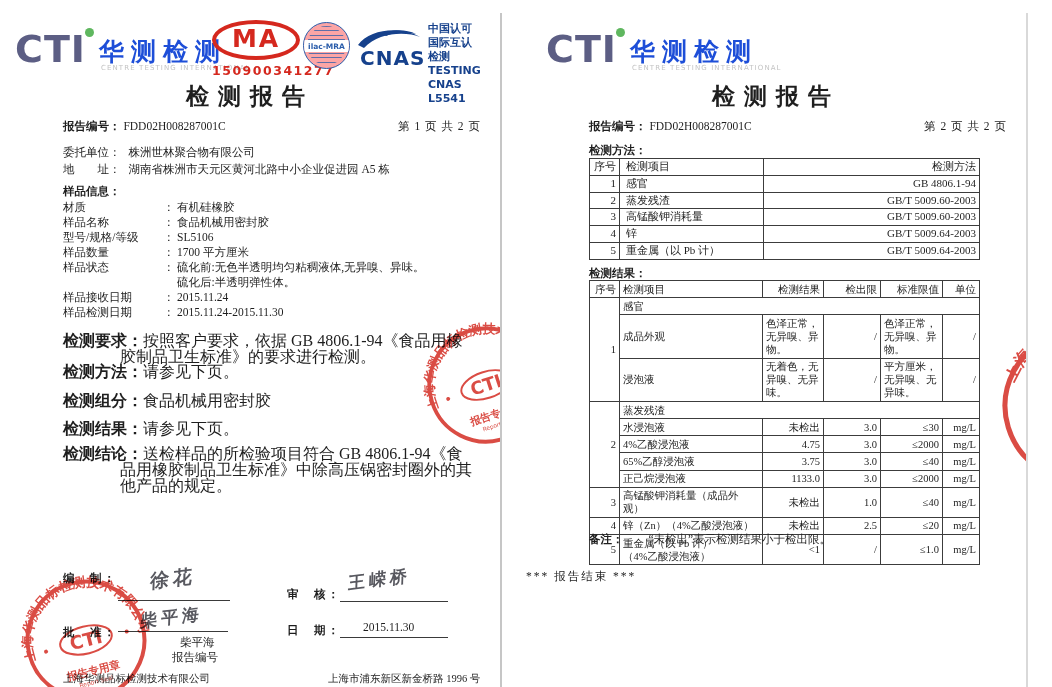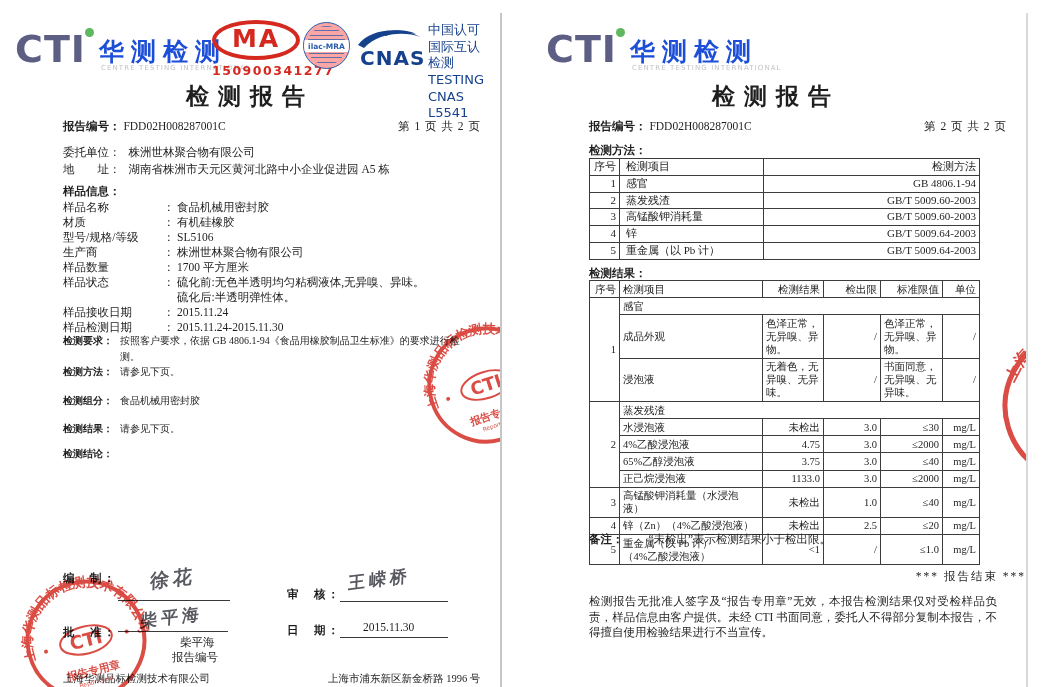--- a/index.html
+++ b/index.html
@@ -23,39 +23,39 @@
   .cma-num { margin-top:3px; font-family:"DejaVu Sans",sans-serif; font-weight:bold; font-size:12.5px; color:#d5281e; letter-spacing:1.5px; }
 
   .ilac { position:absolute; left:303px; top:9px; width:47px; height:47px; border:1.5px solid #2a5caa; border-radius:50%; overflow:hidden; background:#fca5a5; }
   .ilac-lines { position:absolute; left:3px; right:3px; top:3px; bottom:3px; border-radius:50%;
                 background:repeating-linear-gradient(180deg,#2a5caa 0 1px, transparent 1px 4.5px); opacity:.75; }
   .ilac-band { position:absolute; left:0; right:0; top:17px; height:12px; background:#fff;
                display:flex; align-items:center; justify-content:center;
                font-family:"DejaVu Sans",sans-serif; font-weight:bold; font-size:7.5px; color:#2a5caa; }
 
   .cnas { position:absolute; left:352px; top:12px; }
-  .accred { position:absolute; left:428px; top:9px; font-family:"DejaVu Sans",sans-serif; font-weight:normal; font-size:13px; line-height:1.28; color:#16418c; }
+  .accred { position:absolute; left:428px; top:9px; font-family:"DejaVu Sans",sans-serif; font-weight:bold; font-size:11px; line-height:1.28; color:#16418c; }
 
   .doc-title { position:absolute; left:0; right:0; top:68px; text-align:center; font-size:23px; font-weight:bold; letter-spacing:9px; }
 
   .repno-row { position:absolute; left:63px; top:106px; font-size:11.5px; }
   .repno-label { font-weight:bold; }
   .page-ind { position:absolute; left:398px; top:106px; font-size:11.5px; letter-spacing:1px; white-space:nowrap; }
 
   
   .p1row { position:absolute; left:63px; font-size:11.5px; white-space:nowrap; }
   .sec-title { position:absolute; left:63px; font-size:11.5px; font-weight:bold; }
   .fields { position:absolute; left:63px; top:182px; font-size:11.5px; }
   .frow { position:relative; height:15px; line-height:15px; white-space:nowrap; }
   .frow.tall { height:30px; }
   .flabel { display:inline-block; width:100px; }
   .fcolon { display:inline-block; width:14px; }
   .fval2 { position:absolute; left:114px; top:15px; }
 
-  .sec { position:absolute; left:63px; width:414px; font-size:10px; line-height:16px; padding-left:57px; }
+  .sec { position:absolute; left:63px; width:414px; font-size:16px; line-height:16px; padding-left:57px; }
   .slabel { float:left; margin-left:-57px; font-weight:bold; }
 
   .sig-label { position:absolute; font-size:11.5px; font-weight:bold; letter-spacing:2px; white-space:nowrap; }
   .sig-line { position:absolute; height:1px; background:#3a3a3a; }
   .handwrite { position:absolute; font-size:19px; font-weight:bold; color:#41424a; white-space:nowrap;
                transform:rotate(-7deg) skewX(-9deg); letter-spacing:4px; opacity:.88; }
   .printed { position:absolute; font-size:11.5px; white-space:nowrap; }
   .footer { position:absolute; top:659px; font-size:10.5px; white-space:nowrap; }
 
   
@@ -64,21 +64,21 @@
   .tbl td, .tbl th { border:1px solid #3c3c3c; padding:1px 3px; font-weight:normal; line-height:1.25; }
   .tbl .c { text-align:right; }
   .tbl .l { text-align:left; padding-left:6px; }
   #method-table td, #method-table th { height:15.5px; }
   #result-table { font-size:10.5px; }
   #result-table td, #result-table th { padding:1.5px 3px; }
   .sub { padding-left:6px; }
 
   .note-row { position:absolute; left:63px; top:519px; font-size:11.5px; }
   .note-label { font-weight:bold; margin-right:22px; }
-  .report-end { position:absolute; left:0; right:0; top:556px; text-align:right; font-size:11.5px; letter-spacing:2px; }
+  .report-end { position:absolute; left:0; right:0; top:556px; text-align:left; font-size:11.5px; letter-spacing:2px; }
   .disclaimer { position:absolute; left:63px; width:408px; top:581px; font-size:11.5px; line-height:15.5px; text-align:justify; }
 
   
   .stamp { position:absolute; mix-blend-mode:multiply; opacity:.9; }
   .stamp svg { display:block; }
 </style>
 </head>
 <body>
 
 <div class="canvas">
@@ -131,35 +131,34 @@
     <div class="p1row" style="top:132px;">
       <span>委托单位：</span><span style="margin-left:8px;">株洲世林聚合物有限公司</span>
     </div>
     <div class="p1row" style="top:149px;">
       <span>地　　址：</span><span style="margin-left:8px;">湖南省株洲市天元区黄河北路中小企业促进园 A5 栋</span>
     </div>
 
     <div class="sec-title" style="top:171px;">样品信息：</div>
 
     <div class="fields" style="top:187px;">
+      <div class="frow"><span class="flabel">材质</span><span class="fcolon">：</span><span>有机硅橡胶</span></div>
       <div class="frow"><span class="flabel">样品名称</span><span class="fcolon">：</span><span>食品机械用密封胶</span></div>
-      <div class="frow"><span class="flabel">材质</span><span class="fcolon">：</span><span>有机硅橡胶</span></div>
       <div class="frow"><span class="flabel">型号/规格/等级</span><span class="fcolon">：</span><span>SL5106</span></div>
-      <div class="frow"><span class="flabel">生产商</span><span class="fcolon">：</span><span>株洲世林聚合物有限公司</span></div>
       <div class="frow"><span class="flabel">样品数量</span><span class="fcolon">：</span><span>1700 平方厘米</span></div>
       <div class="frow tall"><span class="flabel">样品状态</span><span class="fcolon">：</span><span>硫化前:无色半透明均匀粘稠液体,无异嗅、异味。</span><span class="fval2">硫化后:半透明弹性体。</span></div>
       <div class="frow"><span class="flabel">样品接收日期</span><span class="fcolon">：</span><span>2015.11.24</span></div>
       <div class="frow"><span class="flabel">样品检测日期</span><span class="fcolon">：</span><span>2015.11.24-2015.11.30</span></div>
     </div>
 
     <div class="sec" style="top:320px;"><span class="slabel">检测要求：</span><span>按照客户要求，依据 GB 4806.1-94《食品用橡胶制品卫生标准》的要求进行检测。</span></div>
     <div class="sec" style="top:351px;"><span class="slabel">检测方法：</span><span>请参见下页。</span></div>
     <div class="sec" style="top:380px;"><span class="slabel">检测组分：</span><span>食品机械用密封胶</span></div>
     <div class="sec" style="top:408px;"><span class="slabel">检测结果：</span><span>请参见下页。</span></div>
-    <div class="sec" style="top:433px;"><span class="slabel">检测结论：</span></div>
+    <div class="sec" style="top:433px;"><span class="slabel">检测结论：</span><span>送检样品的所检验项目符合 GB 4806.1-94《食品用橡胶制品卫生标准》中除高压锅密封圈外的其他产品的规定。</span></div>
 
     <div class="sig-label" style="left:63px; top:558px;">编　制：</div>
     <div class="handwrite" style="left:150px; top:553px;">徐花</div>
     <div class="sig-line" style="left:118px; top:587px; width:112px;"></div>
 
     <div class="sig-label" style="left:287px; top:574px;">审　核：</div>
     <div class="handwrite" style="left:348px; top:555px; font-size:17px;">王嵘桥</div>
     <div class="sig-line" style="left:340px; top:588px; width:108px;"></div>
 
     <div class="sig-label" style="left:63px; top:612px;">批　准：</div>
@@ -293,21 +292,21 @@
         <td class="l">成品外观</td>
         <td class="l">色泽正常，无异嗅、异物。</td>
         <td class="c">/</td>
         <td class="l">色泽正常，无异嗅、异物。</td>
         <td class="c">/</td>
       </tr>
       <tr>
         <td class="l">浸泡液</td>
         <td class="l">无着色，无异嗅、无异味。</td>
         <td class="c">/</td>
-        <td class="l">书面同意，无异嗅、无异味。</td>
+        <td class="l">平方厘米，无异嗅、无异味。</td>
         <td class="c">/</td>
       </tr>
       <tr>
         <td class="c" rowspan="5">2</td>
         <td class="sub" colspan="5">蒸发残渣</td>
       </tr>
       <tr>
         <td class="l">水浸泡液</td>
         <td class="c">未检出</td>
         <td class="c">3.0</td>
@@ -330,21 +329,21 @@
       </tr>
       <tr>
         <td class="l">正己烷浸泡液</td>
         <td class="c">1133.0</td>
         <td class="c">3.0</td>
         <td class="c">≤2000</td>
         <td class="c">mg/L</td>
       </tr>
       <tr>
         <td class="c">3</td>
-        <td class="l">高锰酸钾消耗量（水浸泡液）</td>
+        <td class="l">高锰酸钾消耗量（成品外观）</td>
         <td class="c">未检出</td>
         <td class="c">1.0</td>
         <td class="c">≤40</td>
         <td class="c">mg/L</td>
       </tr>
       <tr>
         <td class="c">4</td>
         <td class="l">锌（Zn）（4%乙酸浸泡液）</td>
         <td class="c">未检出</td>
         <td class="c">2.5</td>
@@ -365,21 +364,20 @@
     </tbody>
       </table>
 
     <div class="note-row">
       <span class="note-label">备注：</span>
       <span>“未检出”表示检测结果小于检出限。</span>
     </div>
 
     <div class="report-end">*** 报告结束 ***</div>
 
-    <div class="disclaimer">检测报告无批准人签字及“报告专用章”无效，本报告检测结果仅对受检样品负责，样品信息由客户提供。未经 CTI 书面同意，委托人不得部分复制本报告，不得擅自使用检验结果进行不当宣传。</div>
 
     <div class="stamp" style="left:472px; top:312px; transform:rotate(28deg);">
       <svg width="162" height="162" viewBox="0 0 160 160">
         <circle cx="80" cy="80" r="73" fill="none" stroke="#d6382f" stroke-width="5"></circle>
         <defs>
             <path id="arc-c" d="M 16 104 A 68 68 0 1 1 144 104" fill="none"></path>
           </defs>
         <text font-size="16.5" font-weight="bold" fill="#d6382f"><textPath href="#arc-c" startOffset="50%" text-anchor="middle">上海华测品标检测技术有限公司</textPath></text>
         <ellipse cx="80" cy="80" rx="33" ry="17" fill="none" stroke="#d6382f" stroke-width="2.5"></ellipse>
         <text x="80" y="88" text-anchor="middle" font-size="23" font-weight="bold" fill="#d6382f" font-family="DejaVu Sans, sans-serif">CTI</text>

